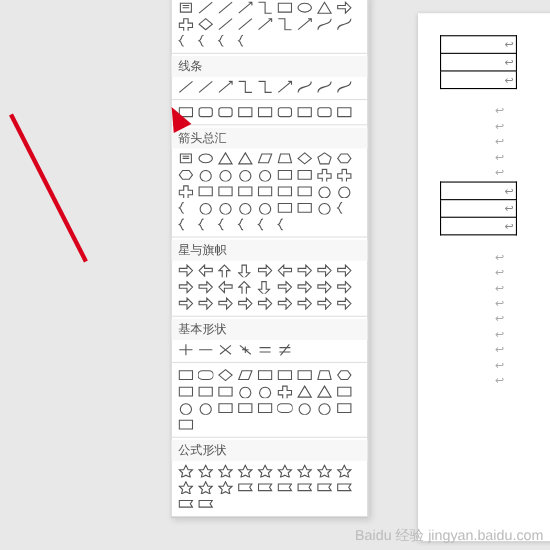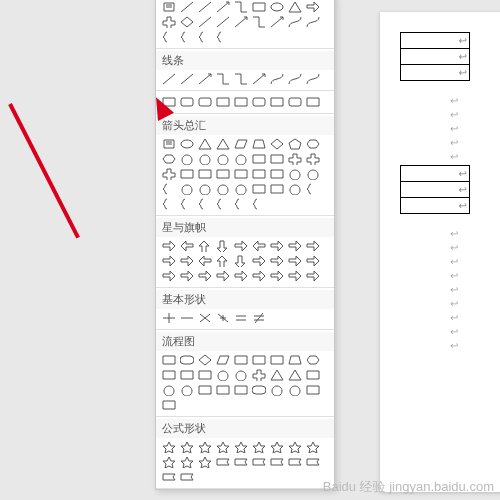--- a/index.html
+++ b/index.html
@@ -669,21 +669,20 @@
         </div>
         <div class="cell">
           <svg viewBox="0 0 14 12">
             <path d="M2 4h10M2 8h10M3 11L11 1"></path>
           </svg>
         </div>
       </div>
   </div>
 
   <div class="sect">
-    <div class="sect-head">流程图</div>
     <div class="grid" id="g-flow">
         <div class="cell">
           <svg viewBox="0 0 14 12">
             <path d="M1 2h12v8H1z"></path>
           </svg>
         </div>
         <div class="cell">
           <svg viewBox="0 0 14 12">
             <path d="M4 2h6a4 4 0 0 1 0 8H4a4 4 0 0 1 0-8z"></path>
           </svg>

